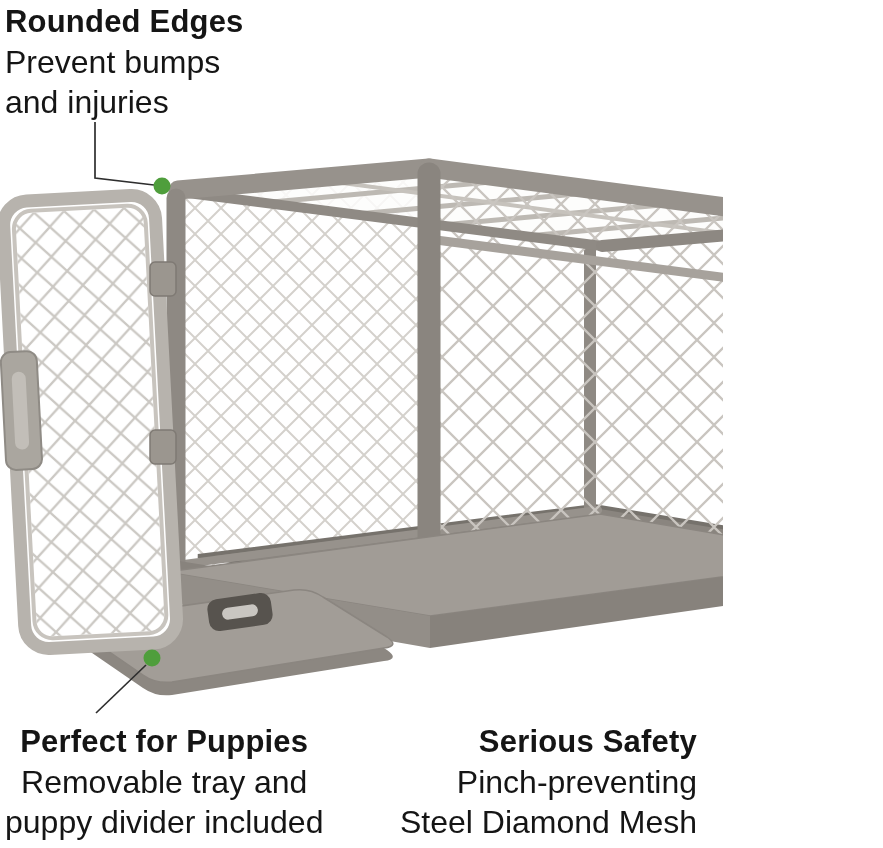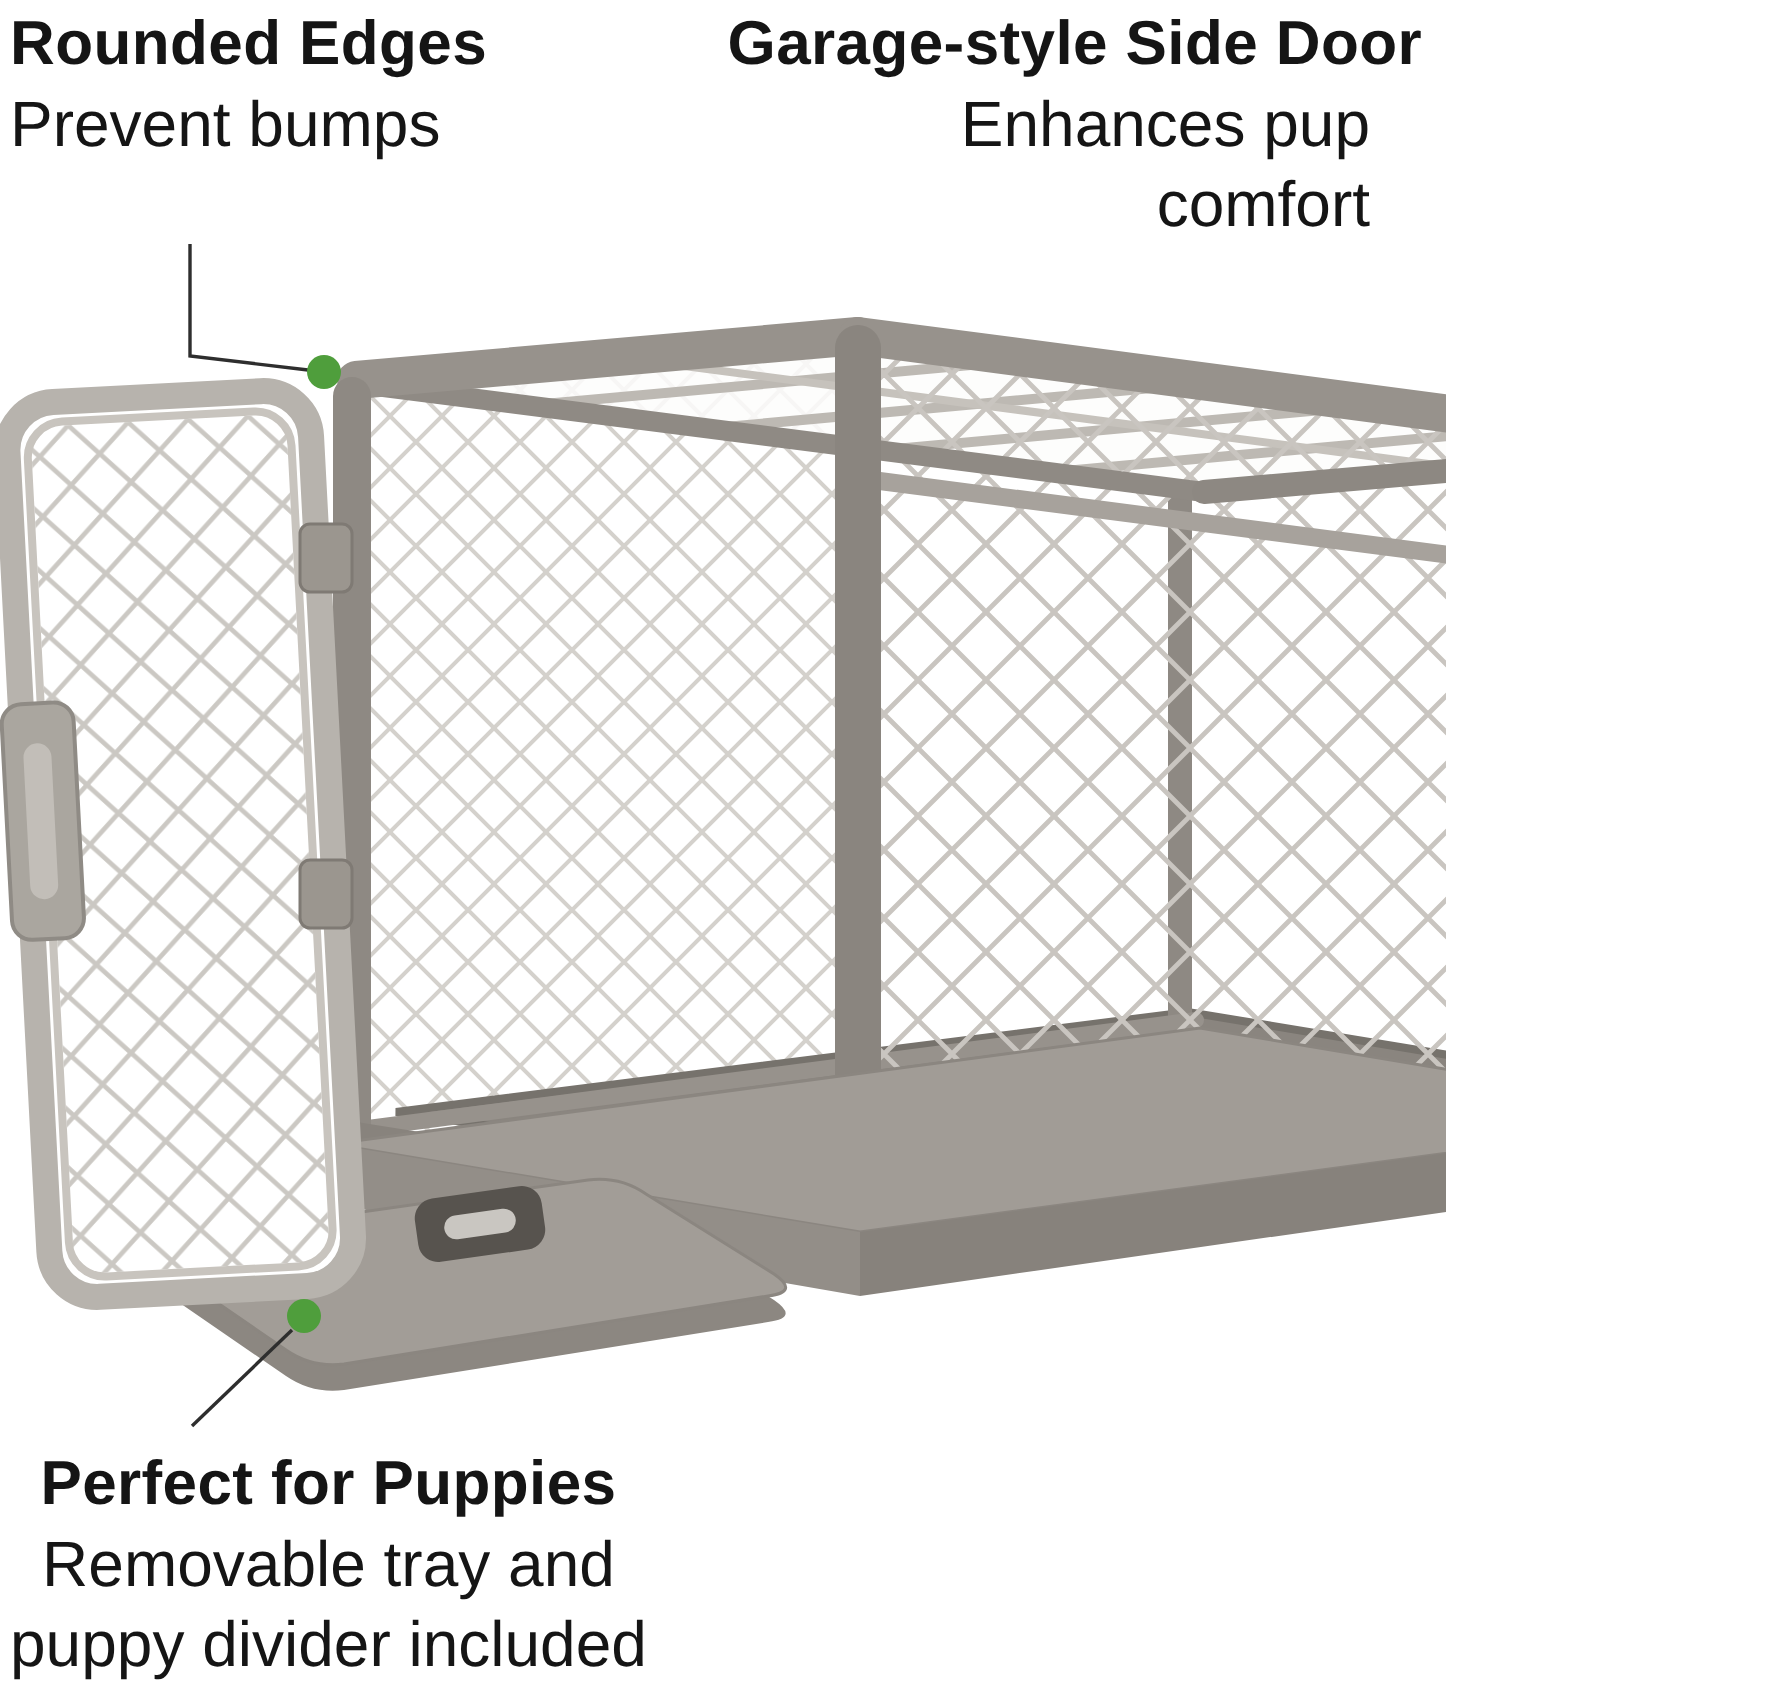--- a/index.html
+++ b/index.html
@@ -122,28 +122,29 @@
       <circle cx="162" cy="186" r="8.5" style="fill: rgb(79, 158, 60);"></circle>
       <circle cx="770" cy="233" r="8.5" style="fill: rgb(79, 158, 60);"></circle>
       <circle cx="790" cy="431" r="8.5" style="fill: rgb(79, 158, 60);"></circle>
       <circle cx="152" cy="658" r="8.5" style="fill: rgb(79, 158, 60);"></circle>
     </g>
   </svg>
 
   <div class="callout callout-tl">
     <p class="title">Rounded Edges</p>
     <p class="line">Prevent bumps</p>
+    <p class="line">and injuries</p>
   </div>
 
-  <div class="callout callout-tr">
-    <p class="title">Garage-style Side Door</p>
-    <p class="line">Enhances pup</p>
-    <p class="line">comfort</p>
-  </div>
 
   <div class="callout callout-bl">
     <p class="title">Perfect for Puppies</p>
     <p class="line">Removable tray and</p>
     <p class="line">puppy divider included</p>
   </div>
 
+  <div class="callout callout-br">
+    <p class="title">Serious Safety</p>
+    <p class="line">Pinch-preventing</p>
+    <p class="line">Steel Diamond Mesh</p>
+  </div>
 
 </div>
 
 </body></html>

